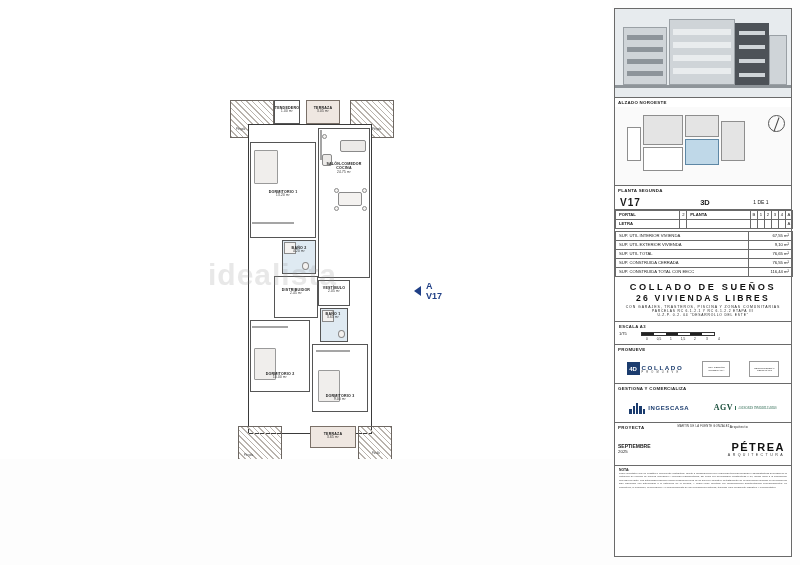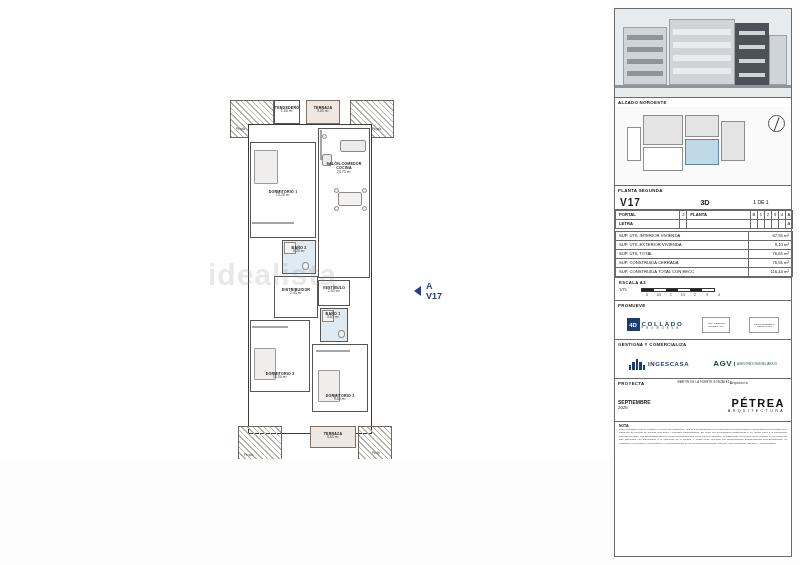--- a/index.html
+++ b/index.html
@@ -264,21 +264,21 @@
     background:#fff;
   }
   .logo-cert {
     width: 30px; height: 16px; border: .5px solid #999; font-size: 2.2px;
     display:flex;align-items:center;justify-content:center;color:#333;text-align:center;background:#fff;
   }
   .logo-inges { display:flex; align-items:center; gap:3px; }
   .logo-inges .bars { display:flex; align-items:flex-end; gap:1px; height:12px;}
   .logo-inges .bars i { display:block; width:2.4px; background:#1b3c6e; }
   .logo-inges .tx { font-size: 6px; font-weight: bold; letter-spacing:.6px; color:#1b3c6e;}
-  .logo-agv { display:flex; align-items:center; gap:2px; }
+  .logo-agv { display:flex; align-items:center; gap:2px;font-family:Liberation Serif, serif; }
   .logo-agv .k { font-size: 8px; font-weight:bold; color:#1b4f3c; letter-spacing:.5px;}
   .logo-agv .s { font-size: 3px; color:#2e6b53; border-left:.5px solid #2e6b53; padding-left:2px;}
 
   .two-col { display: flex; justify-content: space-between; }
   .two-col > div { padding: 2px 3px; }
 
   #petrea { text-align: right; padding-right: 6px; }
   #petrea .p1 { font-size: 11px; font-weight: bold; letter-spacing: 1.5px; color: #111; }
   #petrea .p2 { font-size: 3.6px; letter-spacing: 2.4px; color: #333; }
 
@@ -500,20 +500,27 @@
         <td>SUP. CONSTRUIDA CERRADA</td>
         <td class="val">76,55 m²</td>
       </tr>
       <tr>
         <td>SUP. CONSTRUIDA TOTAL CON EECC</td>
         <td class="val">116,44 m²</td>
       </tr>
     </tbody>
       </table>
 
+    <div id="proj">
+      <div class="l1">COLLADO DE SUEÑOS</div>
+      <div class="l2">26 VIVIENDAS LIBRES</div>
+      <div class="l3">CON GARAJES, TRASTEROS, PISCINA Y ZONAS COMUNITARIAS</div>
+      <div class="l4">PARCELAS RC 6.1.2.1 Y RC 6.1.2.2 ETAPA III</div>
+      <div class="l5">U.Z.P. 0.2. 04   "DESARROLLO DEL ESTE"</div>
+    </div>
 
     <div style="border-top:1px solid #6a6a6a;">
       <div id="scalebox">
         <div class="scale-head">ESCALA A3</div>
         <div class="scale-row">
           <div class="scale-lbl">1/75</div>
           <div class="bar">
             <div class="b0"></div>
             <div class="b1"></div>
             <div class="b0"></div>

